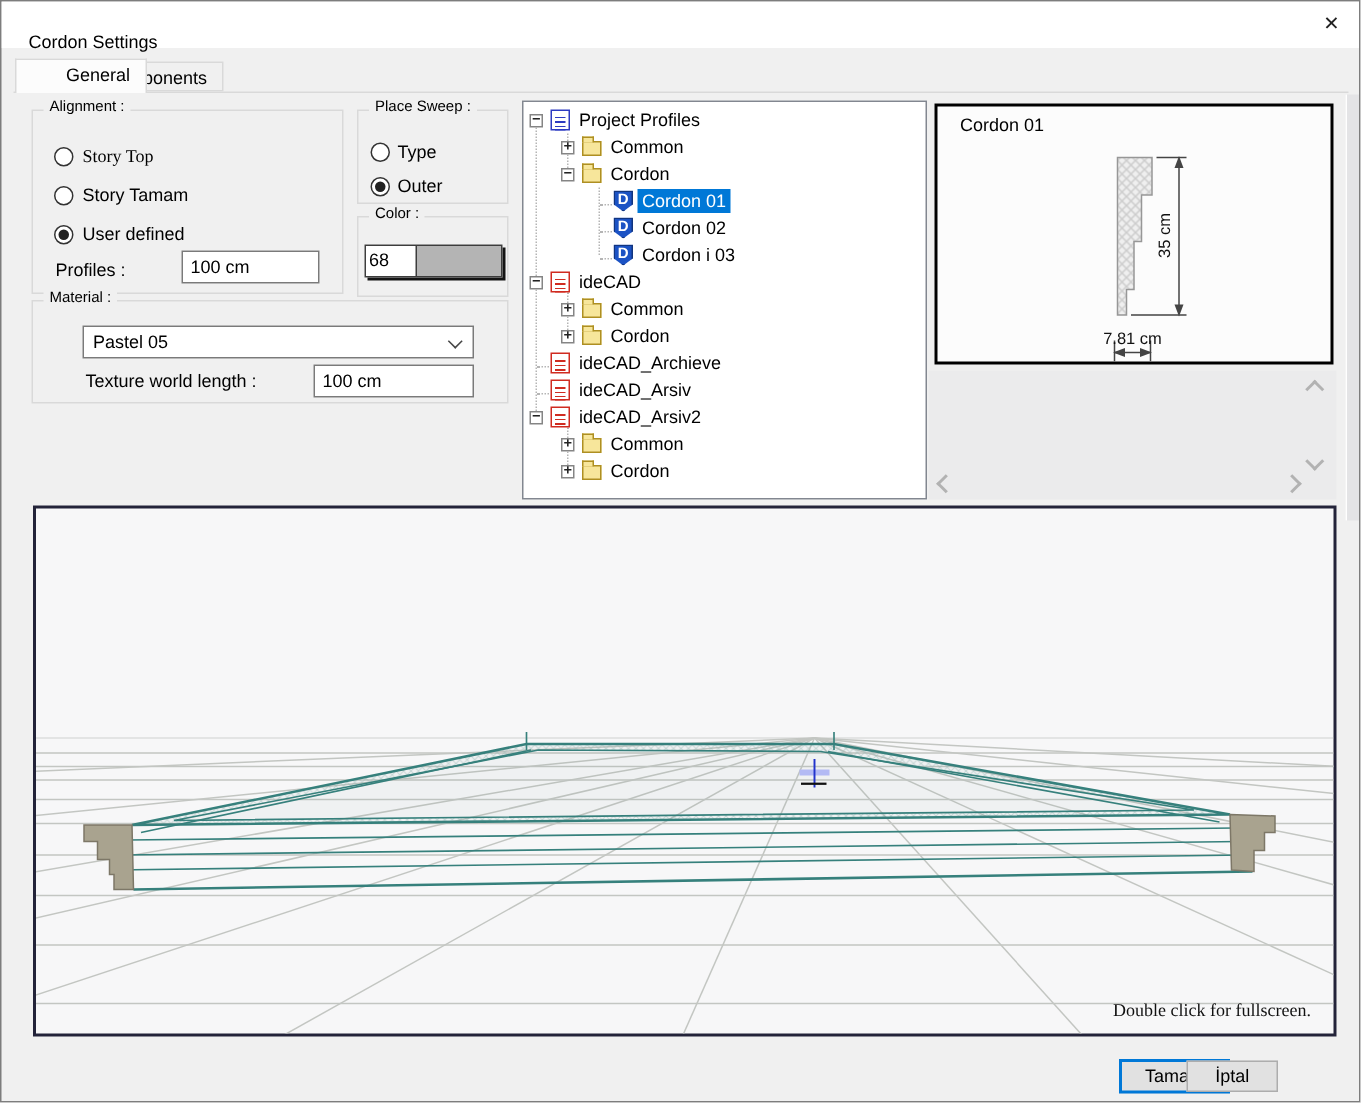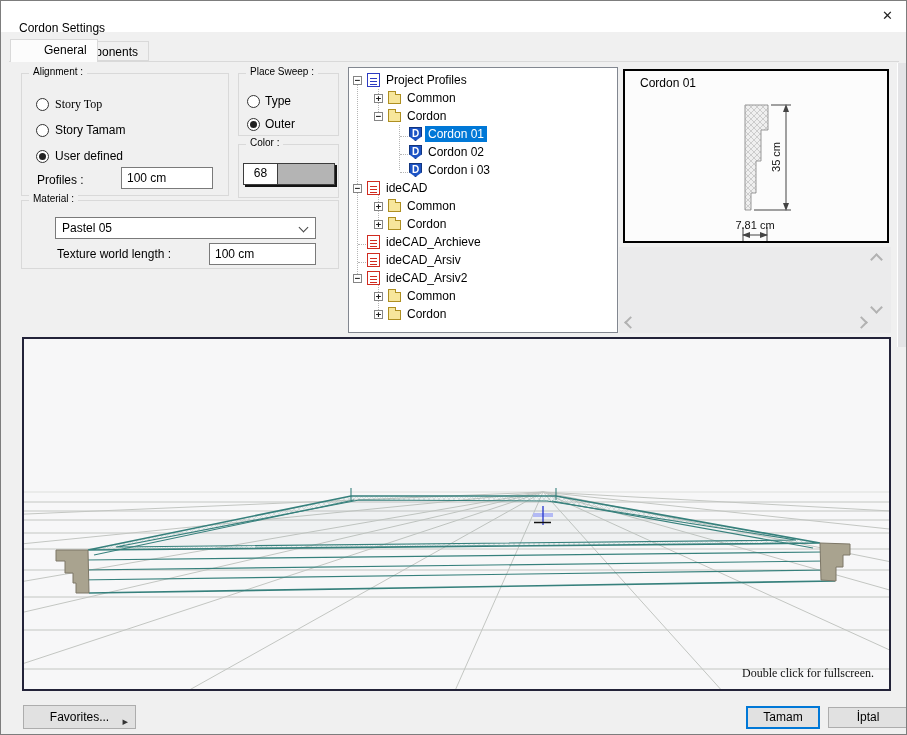--- a/index.html
+++ b/index.html
@@ -117,21 +117,21 @@
   <div class="group" style="left:237px;top:72px;width:101px;height:63px;">
     <span class="legend">Place Sweep :</span>
   <span class="radio" style="left: 8px; top: 21px;"></span>
       <span class="rlabel" style="left: 26px; top: 20px;">Type</span>
       <span class="radio on" style="left: 8px; top: 44px;"></span>
       <span class="rlabel" style="left: 26px; top: 43px;">Outer</span>
     </div>
 
   <div class="group" style="left:237px;top:143px;width:101px;height:54px;">
     <span class="legend">Color :</span>
-    <div class="colorctl" style="left:4px;top:18px;width:92px;height:22px;text-align:center;">
+    <div class="colorctl" style="left:4px;top:18px;width:92px;height:22px;">
       <span class="colorval">68</span>
       <span class="colorswatch"></span>
     </div>
   </div>
 
   <div class="group" style="left:20px;top:199px;width:318px;height:69px;">
     <span class="legend">Material :</span>
     <div class="combo" style="left:33px;top:16px;width:261px;height:22px;">
       <span class="ctext">Pastel 05</span>
       <span class="chev"></span>
@@ -298,20 +298,16 @@
       <polygon class="cap" points="796,204 826,205 826,216 819,216 819,228 812,228 812,242 797,241"></polygon>
       <g>
         <rect x="509" y="174" width="20" height="4" fill="#b3baf4"></rect>
         <line x1="519" y1="167" x2="519" y2="186" stroke="#2233cc" stroke-width="1.3"></line>
         <line x1="510" y1="183.5" x2="527" y2="183.5" stroke="#111" stroke-width="1.5"></line>
       </g>
     </svg>
     <div class="hint">Double click for fullscreen.</div>
   </div>
 
-  <div class="btn" style="left:22px;top:704px;width:113px;height:24px;line-height:22px;">
-    <span>Favorites...</span>
-    <span class="favarrow">▸</span>
-  </div>
   <div class="btn default" style="left:745px;top:705px;width:74px;height:23px;line-height:19px;">Tamam</div>
-  <div class="btn" style="left:827px;top:706px;width:80px;height:21px;line-height:19px;">İptal</div>
+  <div class="btn" style="left:790px;top:706px;width:61px;height:21px;line-height:19px;">İptal</div>
 
 </div>
 
 </body></html>

